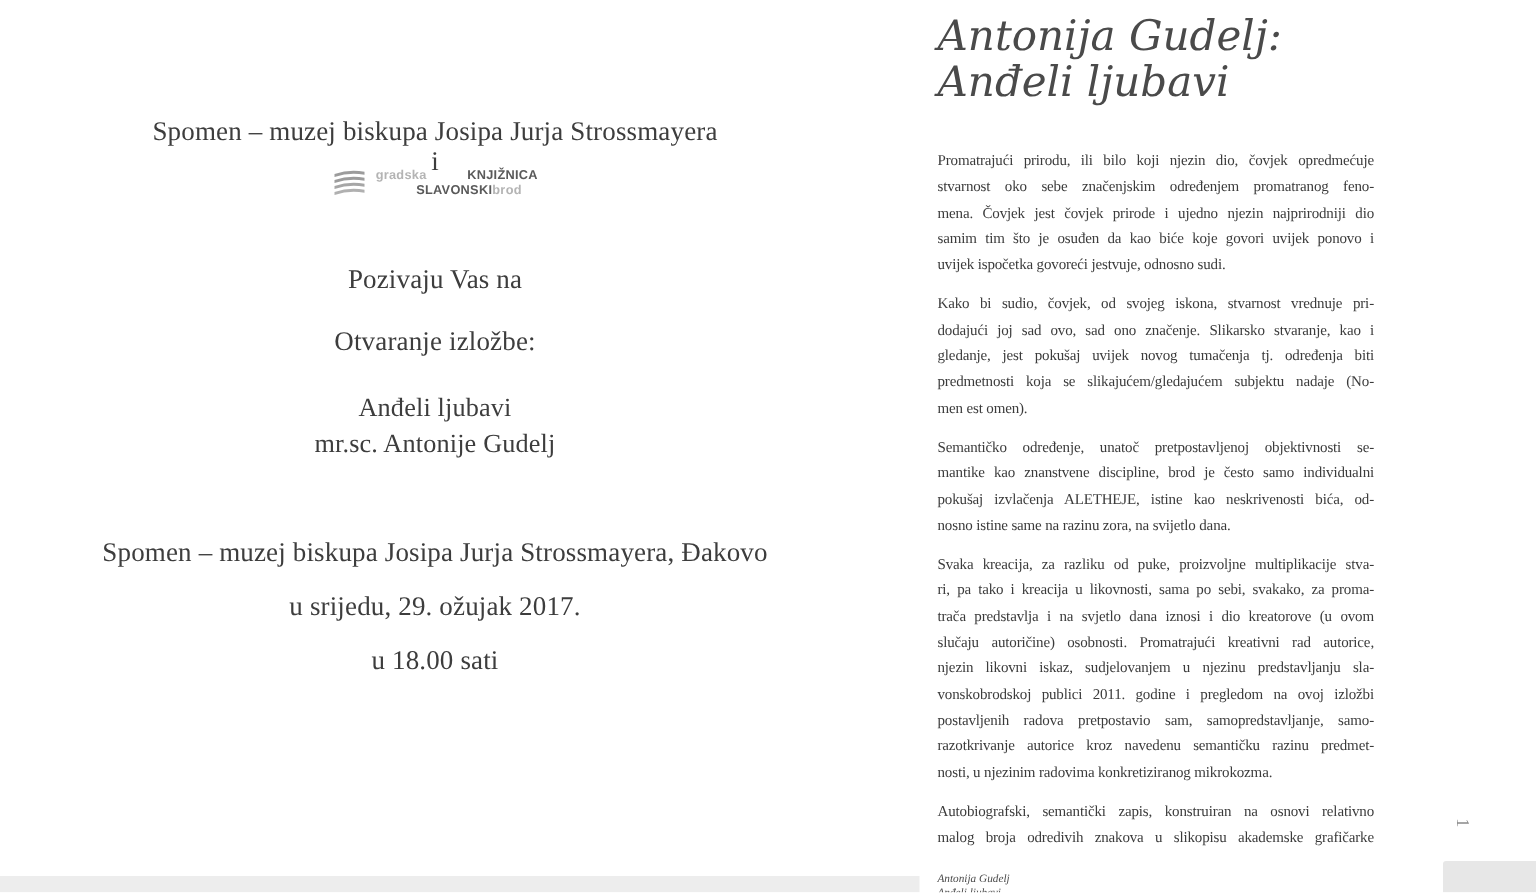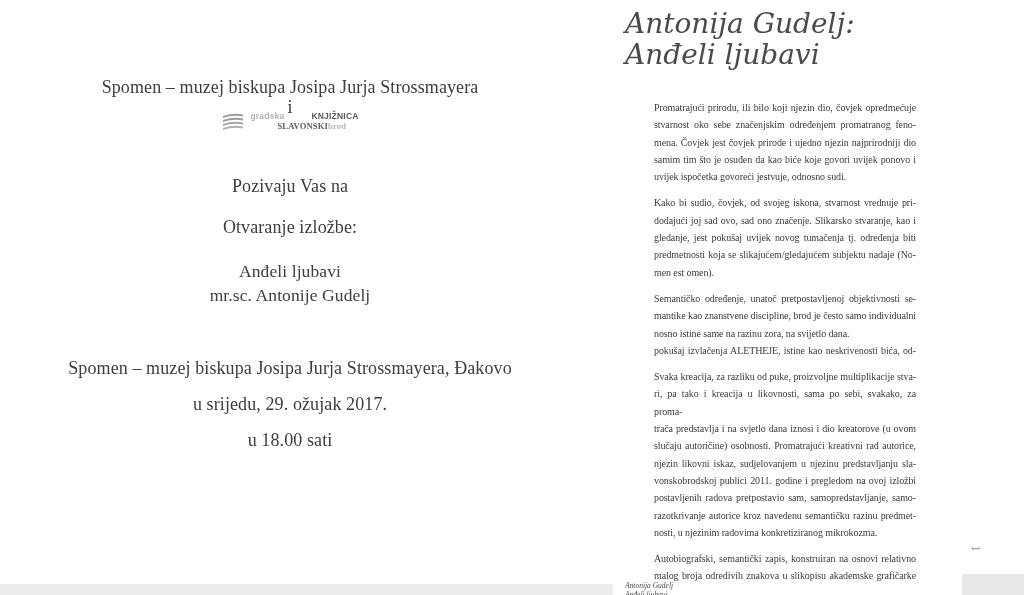--- a/index.html
+++ b/index.html
@@ -22,38 +22,37 @@
     position:absolute;left:40px;top:112px;width:500px;
     display:flex;justify-content:center;align-items:center;gap:5px;
   }
   .logo-text{
     font-family:"Liberation Sans", sans-serif;
     font-size:8.5px;line-height:9.5px;letter-spacing:.2px;
     text-align:left;
   }
   .logo-text .lt{color:#b4b4b4;font-weight:bold;}
   .logo-text .dk{color:#5a5a5a;font-weight:bold;padding-left:27px;}
-  .logo-line2{font-family:Liberation Serif, serif;}
+  .logo-line2{}
   
   .rp-title{
     position:absolute;left:625px;top:8px;width:380px;
     font-family:"DejaVu Serif", serif;
     font-style:italic;font-weight:400;
     font-size:28px;line-height:31px;color:#4a4a4a;
   }
   .rp-body{
     position:absolute;left:625px;top:99px;width:291px;
   }
   .para{margin:0 0 9px 0;}
   .bline{
     font-size:10px;line-height:17.3px;letter-spacing:-0.1px;
     color:#3b3b3b;
     text-align:justify;text-align-last:justify;
     white-space:normal;
-    margin-left:29px;
   }
   .bline.lastline{text-align-last:left;}
   .rp-footer{
     position:absolute;left:625px;top:581px;width:289px;
     display:flex;justify-content:space-between;
     font-style:italic;font-size:7.5px;color:#4a4a4a;flex-direction:column;
   }
   
   .page-edge{
     position:absolute;left:0;top:584px;width:613px;height:11px;
@@ -132,22 +131,22 @@
         <div class="para">
           <div class="bline">Kako bi sudio, čovjek, od svojeg iskona, stvarnost vrednuje pri-</div>
           <div class="bline">dodajući joj sad ovo, sad ono značenje. Slikarsko stvaranje, kao i</div>
           <div class="bline">gledanje, jest pokušaj uvijek novog tumačenja tj. određenja biti</div>
           <div class="bline">predmetnosti koja se slikajućem/gledajućem subjektu nadaje (No-</div>
           <div class="bline lastline">men est omen).</div>
         </div>
         <div class="para">
           <div class="bline">Semantičko određenje, unatoč pretpostavljenoj objektivnosti se-</div>
           <div class="bline">mantike kao znanstvene discipline, brod je često samo individualni</div>
+          <div class="bline">pokušaj izvlačenja ALETHEJE, istine kao neskrivenosti bića, od-</div>
           <div class="bline lastline">nosno istine same na razinu zora, na svijetlo dana.</div>
-          <div class="bline">pokušaj izvlačenja ALETHEJE, istine kao neskrivenosti bića, od-</div>
         </div>
         <div class="para">
           <div class="bline">Svaka kreacija, za razliku od puke, proizvoljne multiplikacije stva-</div>
           <div class="bline">ri, pa tako i kreacija u likovnosti, sama po sebi, svakako, za proma-</div>
           <div class="bline">trača predstavlja i na svjetlo dana iznosi i dio kreatorove (u ovom</div>
           <div class="bline">slučaju autoričine) osobnosti. Promatrajući kreativni rad autorice,</div>
           <div class="bline">njezin likovni iskaz, sudjelovanjem u njezinu predstavljanju sla-</div>
           <div class="bline">vonskobrodskoj publici 2011. godine i pregledom na ovoj izložbi</div>
           <div class="bline">postavljenih radova pretpostavio sam, samopredstavljanje, samo-</div>
           <div class="bline">razotkrivanje autorice kroz navedenu semantičku razinu predmet-</div>

